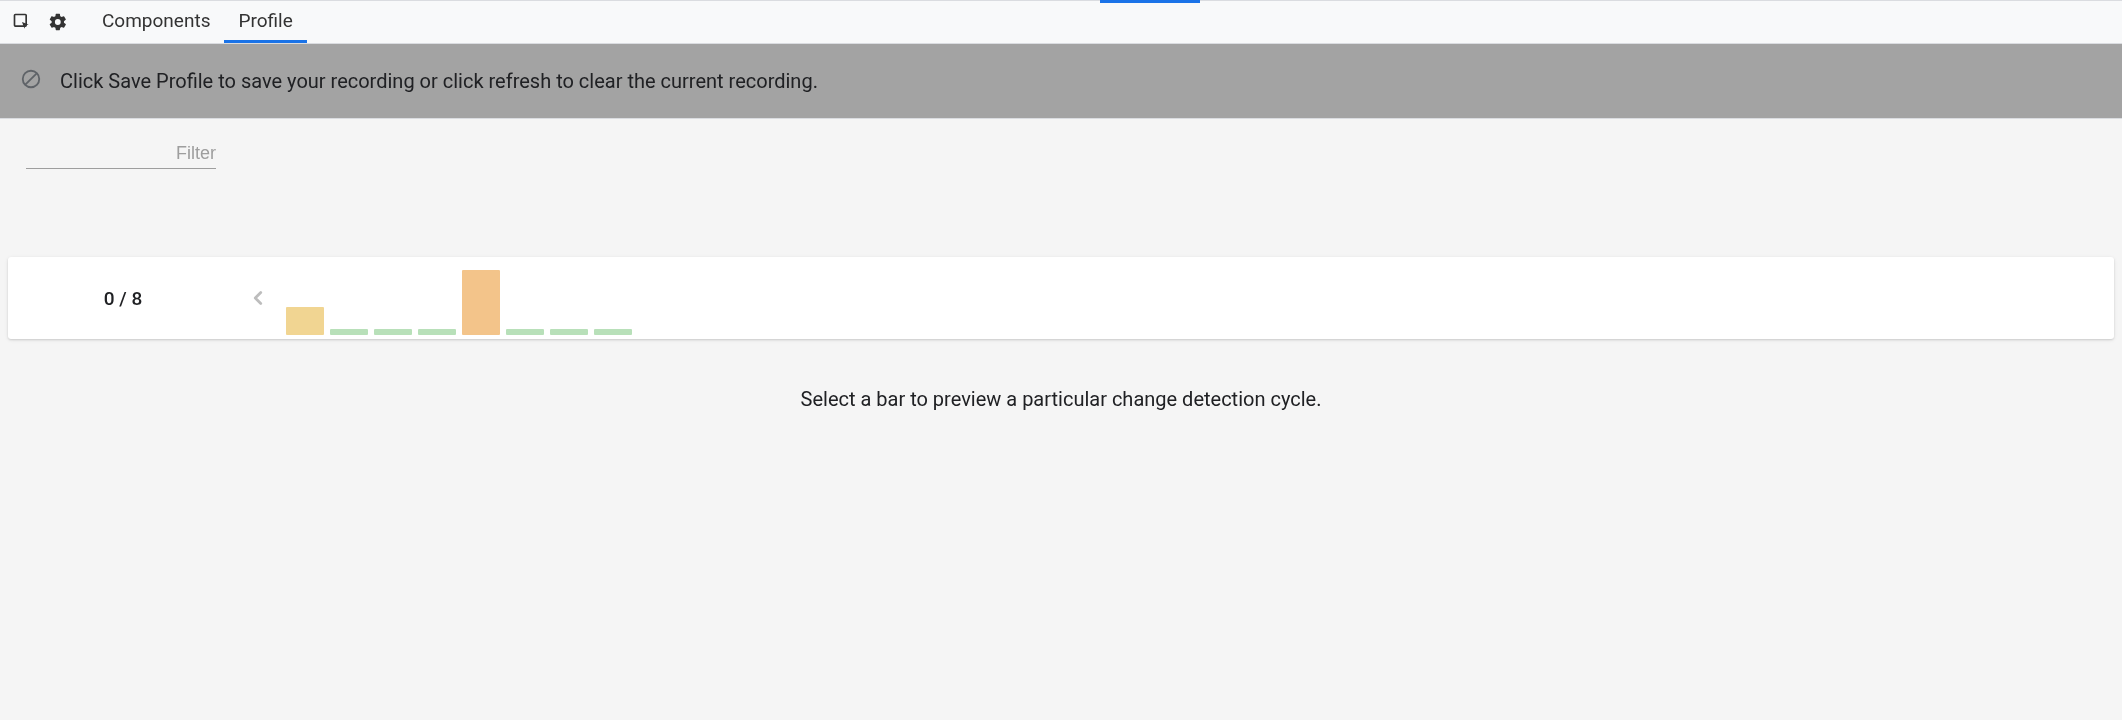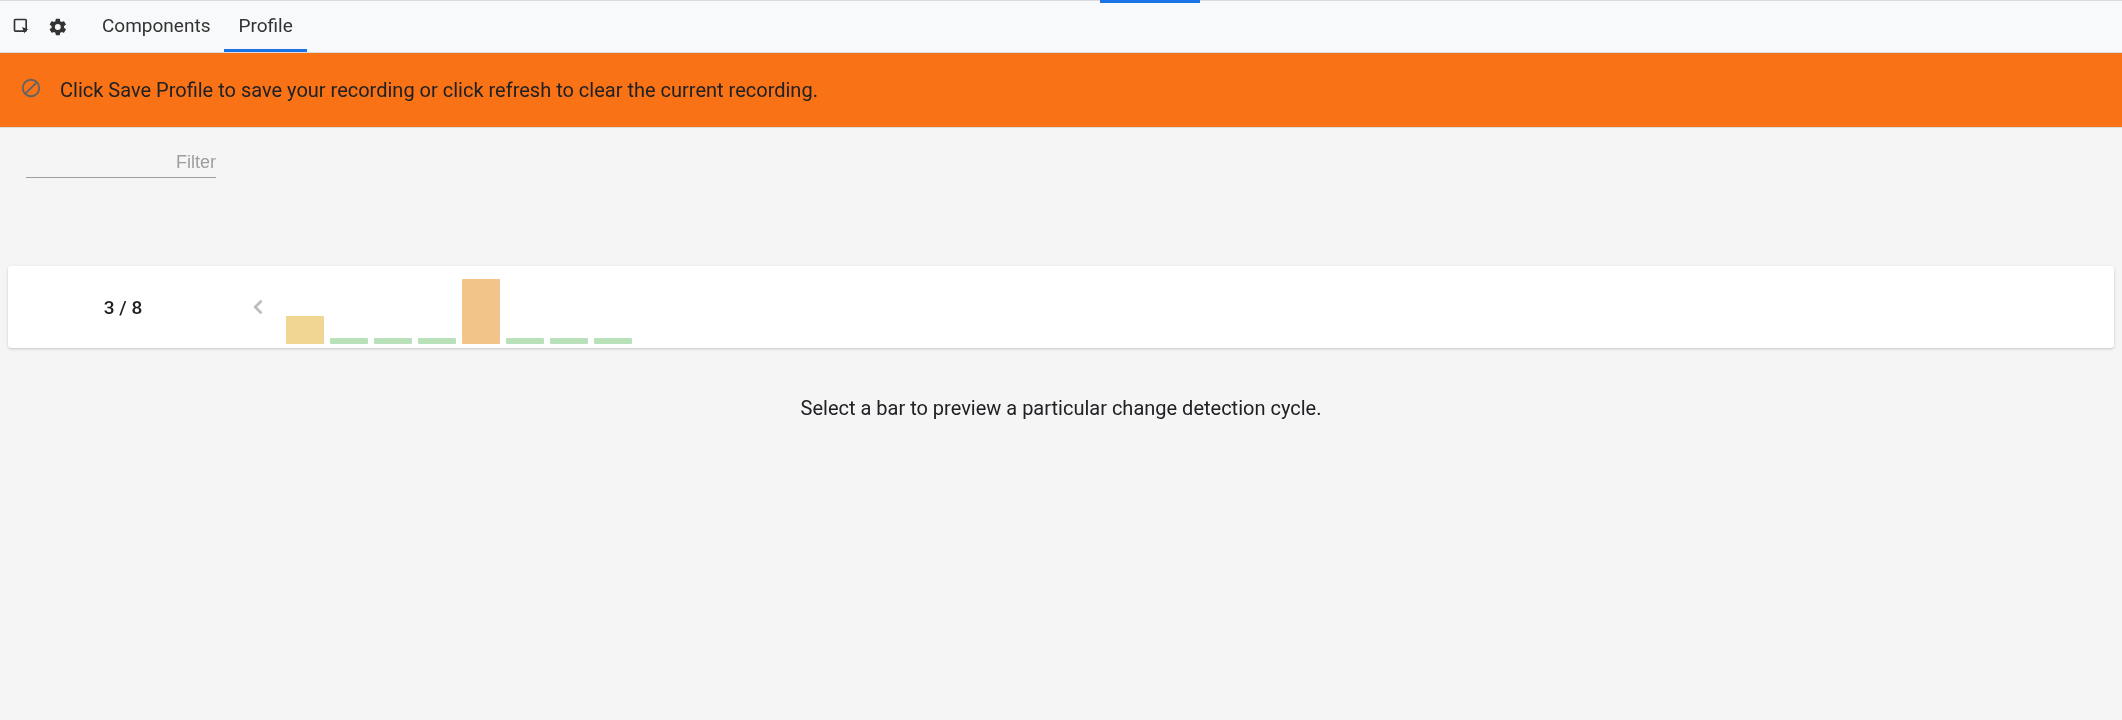--- a/index.html
+++ b/index.html
@@ -6,21 +6,21 @@
     html, body { width: 100%; height: 100%; }
     body {
       font-family: -apple-system, BlinkMacSystemFont, "Segoe UI", Roboto, Helvetica, Arial, sans-serif;
       background: #f5f5f5;
       color: #202124;
       font-size: 18px;
     }
     .toolbar {
       display: flex;
       align-items: center;
-      height: 53px;
+      height: 44px;
       background: #f8f9fa;
       border-top: 1px solid #dadce0;
       border-bottom: 1px solid #dadce0;
       padding: 0 8px;
       gap: 8px;
     }
     .toolbar-icon {
       width: 28px;
       height: 28px;
       display: flex;
@@ -53,21 +53,21 @@
       top: 0;
       left: 1100px;
       width: 100px;
       height: 3px;
       background: #1a73e8;
     }
     .message-row {
       display: flex;
       align-items: center;
       height: 75px;
-      background: #f97316;
+      background: #a3a3a3;
       border-bottom: 1px solid #dadce0;
       padding: 0 20px;
       gap: 18px;
     }
     .message-row svg { color: #5f6368; }
     .message-text {
       font-size: 20px;
       color: #202124;
     }
     .filter-area {
@@ -176,21 +176,21 @@
       </svg>
     </span>
     <span class="message-text">Click Save Profile to save your recording or click refresh to clear the current recording.</span>
   </div>
 
   <div class="filter-area">
     <input class="filter-input" type="text" placeholder="Filter" style="">
   </div>
 
   <div class="chart-card">
-    <div class="counter">3 / 8</div>
+    <div class="counter">0 / 8</div>
     <div class="nav-arrow">
       <svg width="22" height="22" viewBox="0 0 24 24" fill="none" stroke="currentColor" stroke-width="3" stroke-linecap="round" stroke-linejoin="round">
         <polyline points="15 18 9 12 15 6"></polyline>
       </svg>
     </div>
     <div class="bars-container" id="bars">
         <div class="bar" style="height: 28px; background: rgb(241, 213, 146);"></div>
         <div class="bar" style="height: 6px; background: rgb(184, 224, 185);"></div>
         <div class="bar" style="height: 6px; background: rgb(184, 224, 185);"></div>
         <div class="bar" style="height: 6px; background: rgb(184, 224, 185);"></div>

